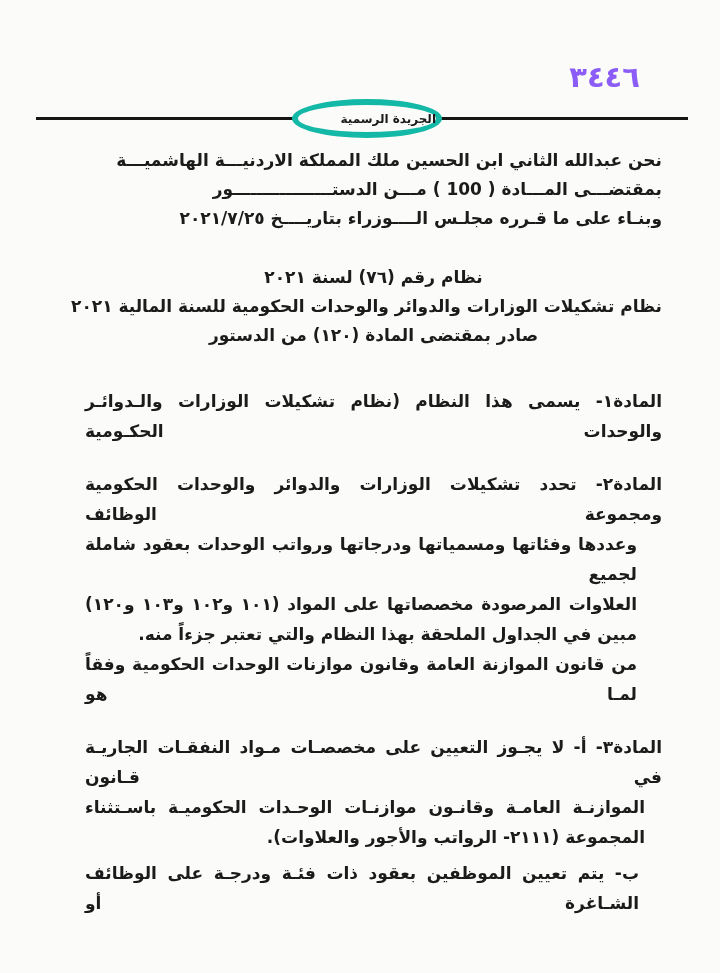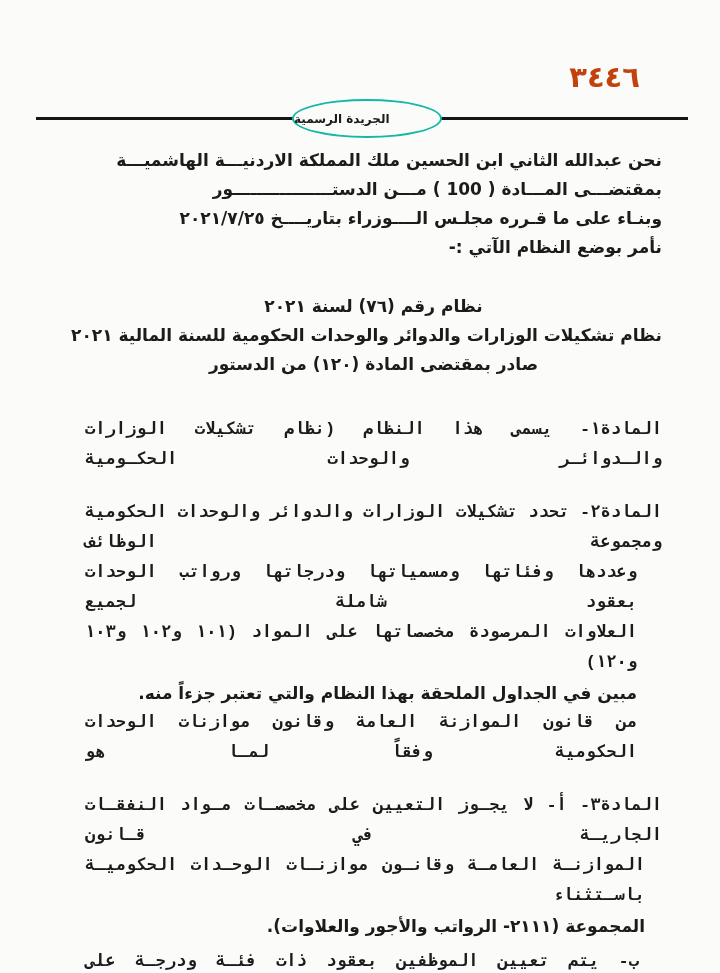--- a/index.html
+++ b/index.html
@@ -16,43 +16,43 @@
     font-weight: bold;
     color: #1b1b1b;
     direction: rtl;
   }
   .page-number {
     position: absolute;
     top: 60px;
     right: 80px;
     font-size: 29px;
     letter-spacing: 3px;
-    color: #c2410c;
+    color: #8b5cf6;
     direction: ltr;
   }
   .divider {
     position: absolute;
     top: 117px;
     left: 36px;
     width: 652px;
     height: 3px;
     background: #161616;
   }
   .badge {
     position: absolute;
     top: 99px;
     left: 292px;
     width: 150px;
     height: 39px;
     background: #fbfbf9;
-    border: 2px solid #14b8a6;
+    border: 6px solid #14b8a6;
     border-radius: 50%;
     display: flex;
     align-items: center;
-    justify-content: flex-end;
+    justify-content: flex-start;
     box-sizing: border-box;
   }
   .badge-label {
     font-size: 12px;
     color: #1b1b1b;
     white-space: nowrap;
   }
   .content {
     position: absolute;
     top: 146px;
@@ -81,21 +81,20 @@
     margin-top: 23px;
   }
   .article:first-child { margin-top: 0; }
   .article .line {
     line-height: 30px;
     white-space: normal;
   }
   .article .line.fill {
     text-align: justify;
     text-align-last: justify;
-    font-family: Liberation Mono, monospace;
   }
   .article .line.gap { margin-top: 6px; }
   .indent-0 { padding-right: 0; }
   .indent-1 { padding-right: 62px; }
   .indent-2 { padding-right: 25px; }
   .indent-3 { padding-right: 17px; }
   .indent-4 { padding-right: 23px; }
 </style>
 </head>
 <body>
@@ -106,21 +105,20 @@
 
 <div class="badge">
   <span class="badge-label">الجريدة الرسمية</span>
 </div>
 
 <div class="content">
   <div class="preamble">
       <div class="line">نحن عبدالله الثاني ابن الحسين ملك المملكة الاردنيـــة الهاشميـــة</div>
       <div class="line">بمقتضـــى المـــادة ( 100 ) مـــن الدستـــــــــــــــــور</div>
       <div class="line">وبنـاء على ما قـرره مجلـس الــــوزراء بتاريــــخ ٢٠٢١/٧/٢٥</div>
-      <div class="line">نأمر بوضع النظام الآتي :-</div>
     </div>
 
   <div class="title-block">
       <div class="line">نظام رقم (٧٦) لسنة ٢٠٢١</div>
       <div class="line">نظام تشكيلات الوزارات والدوائر والوحدات الحكومية للسنة المالية ٢٠٢١</div>
       <div class="line">صادر بمقتضى المادة (١٢٠) من الدستور</div>
     </div>
 
   <div class="articles">
       <div class="article">

